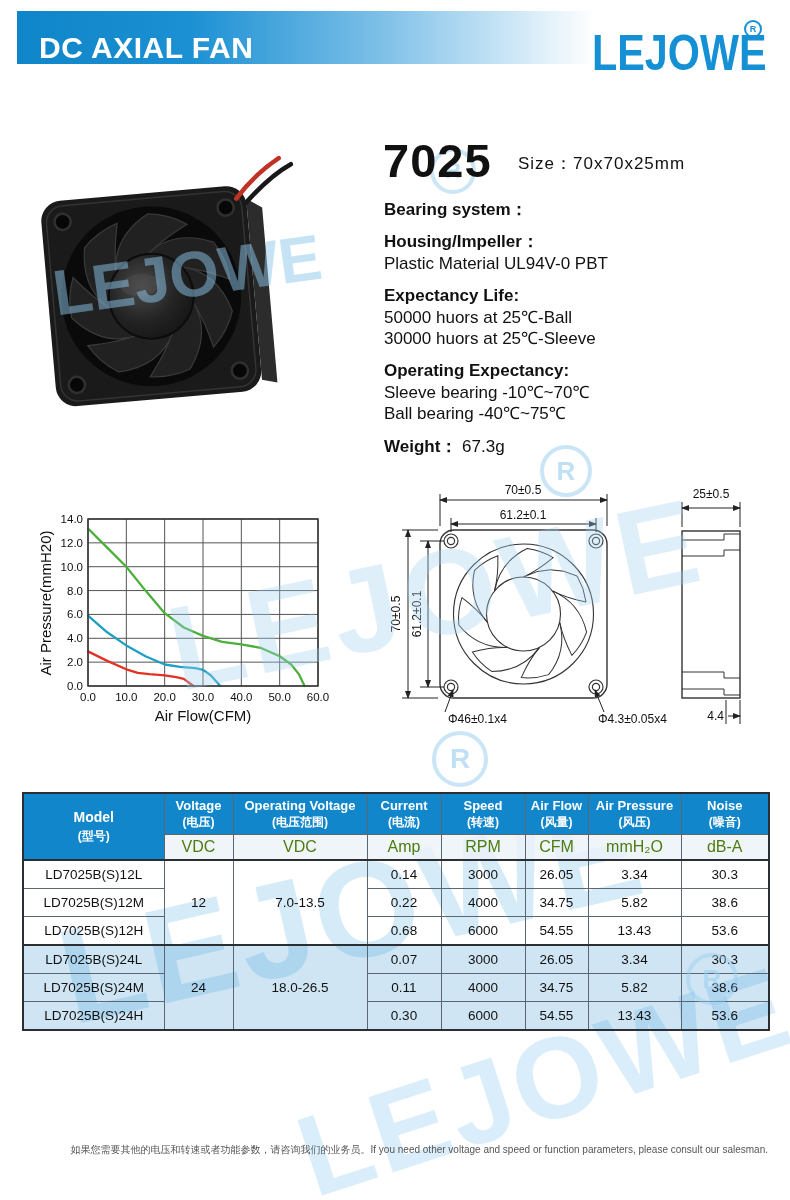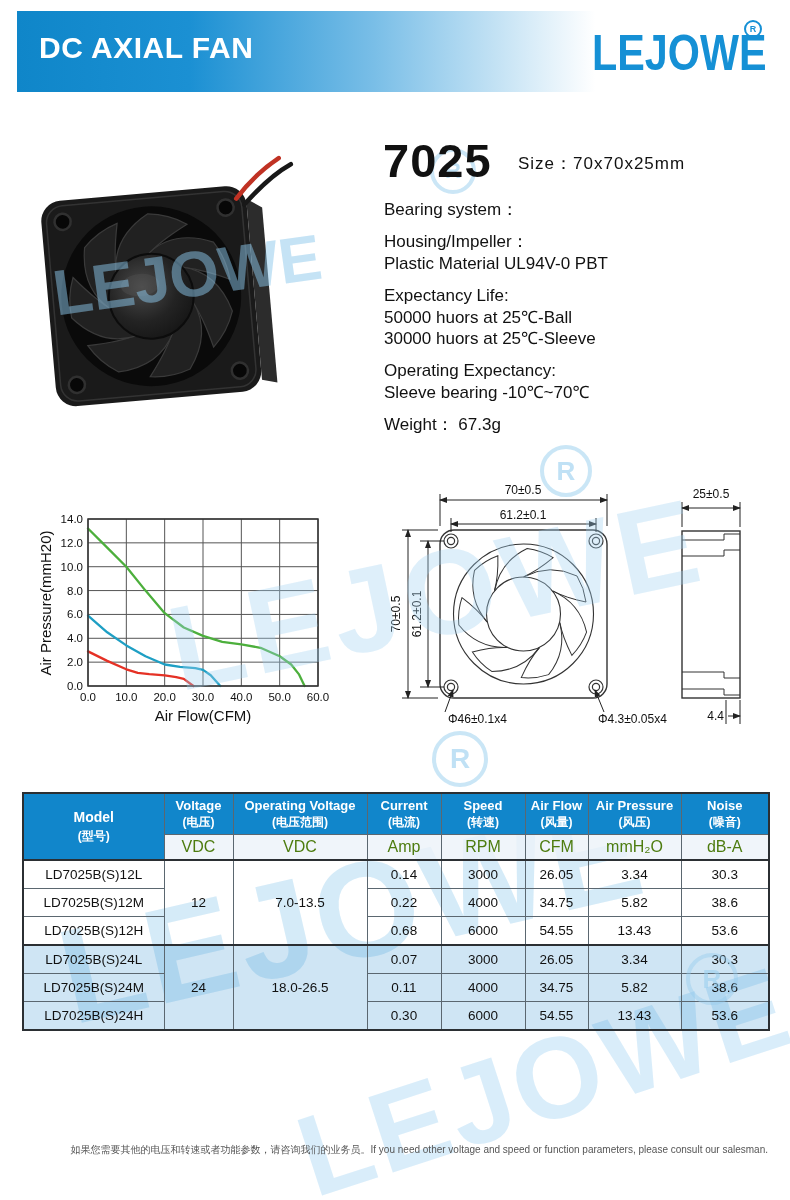--- a/index.html
+++ b/index.html
@@ -1,34 +1,34 @@
 <!DOCTYPE html>
 <html><head>
 <meta charset="utf-8">
 <style>
   html,body{margin:0;padding:0;background:#e8e8e8;}
   .page{position:relative;width:790px;height:1200px;background:#fff;overflow:hidden;
         font-family:"Liberation Sans",sans-serif;color:#111;}
   
-  .banner{position:absolute;left:17px;top:11px;width:615px;height:81px;
+  .banner{position:absolute;left:17px;top:11px;width:615px;height:53px;
           background:linear-gradient(to right,#0f86c9 0%,#1b90d3 28%,#79bee7 58%,rgba(255,255,255,0) 94%);}
   .banner-title{color:#fff;font-size:30px;font-weight:bold;letter-spacing:.5px;line-height:73px;padding-left:22px;}
   .brand{position:absolute;left:592px;top:22px;width:190px;height:62px;}
   .brand-text{display:inline-block;font-size:47px;font-weight:bold;color:#1590d5;
               transform:scale(.88,1.08);transform-origin:left top;letter-spacing:0;}
   .regmark{position:absolute;border:2px solid #1590d5;color:#1590d5;border-radius:50%;
            width:14px;height:14px;font-size:9px;font-weight:bold;display:flex;align-items:center;justify-content:center;}
   .brand .regmark{left:152px;top:-2px;}
   
   .photo{position:absolute;left:28px;top:146px;z-index:1;}
   .ptitle{position:absolute;left:383px;top:133px;font-size:47px;font-weight:800;letter-spacing:1px;z-index:1;}
   .psize{position:absolute;left:518px;top:152px;font-size:17px;letter-spacing:1px;z-index:1;}
   .specs{position:absolute;left:384px;top:199px;width:400px;font-size:17px;line-height:1.26;z-index:1;}
   .spec-item{margin-bottom:11px;}
-  .spec-label{font-weight:normal;}
+  .spec-label{font-weight:bold;}
   .spec-line{white-space:nowrap;}
   
   .chart{position:absolute;left:38px;top:503px;z-index:1;}
   .drawing{position:absolute;left:390px;top:478px;z-index:1;}
   
   .ptable{position:absolute;left:22px;top:792px;z-index:1;}
   table{border-collapse:collapse;table-layout:fixed;width:746px;border:2px solid #2b2f33;}
   th,td{border:1px solid #5b6770;text-align:center;padding:0;}
   th{background:#1186cb;color:#fff;font-size:13px;font-weight:bold;height:40px;line-height:1.25;}
   th .cn{font-size:12px;font-weight:bold;}
@@ -112,21 +112,21 @@
       <path d="M214,58 C228,42 242,28 260,18" stroke="#181818" stroke-width="4.5"></path>
     </g>
   </svg>
 
   <div class="ptitle">7025</div>
   <div class="psize">Size：70x70x25mm</div>
   <div class="specs">
       <div class="spec-item"><span class="spec-label">Bearing system：</span></div>
       <div class="spec-item"><span class="spec-label">Housing/Impeller：</span><div class="spec-line">Plastic Material UL94V-0 PBT</div></div>
       <div class="spec-item"><span class="spec-label">Expectancy Life:</span><div class="spec-line">50000 huors at 25℃-Ball</div><div class="spec-line">30000 huors at 25℃-Sleeve</div></div>
-      <div class="spec-item"><span class="spec-label">Operating Expectancy:</span><div class="spec-line">Sleeve bearing -10℃~70℃</div></div>
+      <div class="spec-item"><span class="spec-label">Operating Expectancy:</span><div class="spec-line">Sleeve bearing -10℃~70℃</div><div class="spec-line">Ball  bearing -40℃~75℃</div></div>
       <div class="spec-item"><span class="spec-label">Weight：</span><span class="spec-line">&nbsp;67.3g</span></div>
     </div>
 
   <svg class="chart" width="302" height="232" viewBox="0 0 302 232">
       <g stroke="#555" stroke-width="1">
         <line x1="50" y1="16" x2="50" y2="183"></line>
         <line x1="88.33333333333334" y1="16" x2="88.33333333333334" y2="183"></line>
         <line x1="126.66666666666667" y1="16" x2="126.66666666666667" y2="183"></line>
         <line x1="165" y1="16" x2="165" y2="183"></line>
         <line x1="203.33333333333334" y1="16" x2="203.33333333333334" y2="183"></line>

